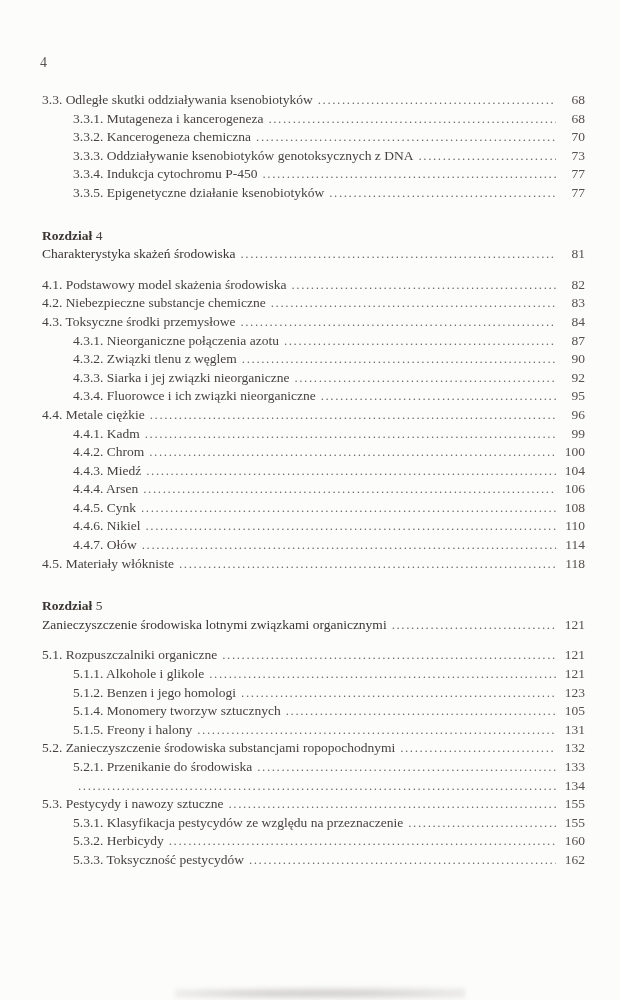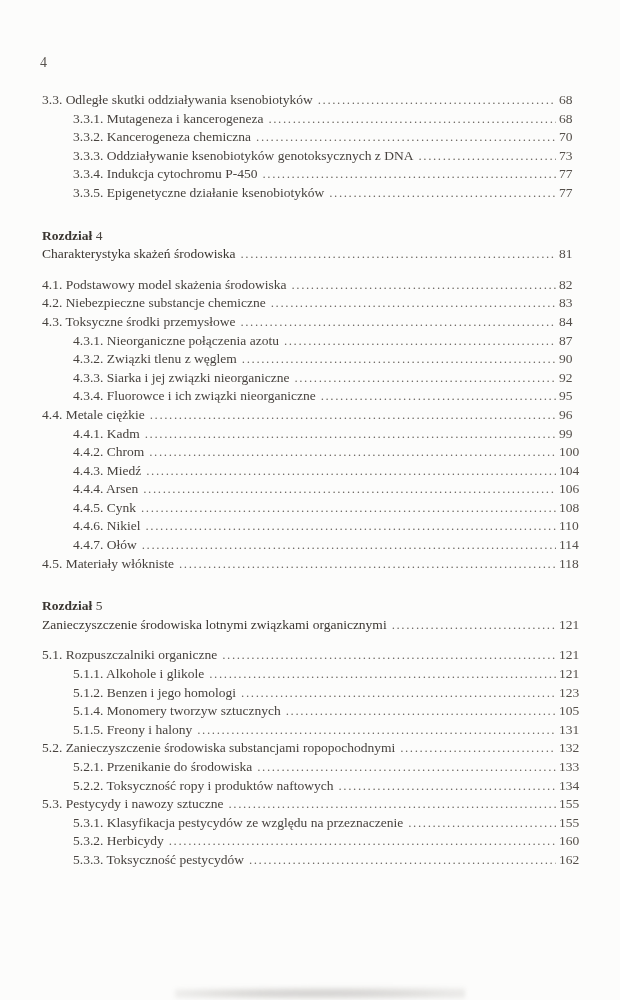--- a/index.html
+++ b/index.html
@@ -47,20 +47,21 @@
   }
   .dots::after {
     content: "......................................................................................................................................................................";
     color: #6f6a64;
     font-size: 13px;
     letter-spacing: 1.6px;
   }
   .pg {
     flex: 0 0 auto;
     min-width: 26px;
+    text-align: right;
     color: #55504b;
   }
   .chapter-head {
     margin-top: 24px;
   }
   .chapter-label-line {
     height: 18.6px;
     font-weight: 700;
     color: #3b3631;
   }
@@ -255,21 +256,20 @@
         <span class="entry-label">5.2. Zanieczyszczenie środowiska substancjami ropopochodnymi</span>
         <span class="dots"></span>
         <span class="pg">132</span>
       </div>
       <div class="toc-row level2">
         <span class="entry-label">5.2.1. Przenikanie do środowiska</span>
         <span class="dots"></span>
         <span class="pg">133</span>
       </div>
       <div class="toc-row level2">
-        <span class="entry-label">5.2.2. Toksyczność ropy i produktów naftowych</span>
         <span class="dots"></span>
         <span class="pg">134</span>
       </div>
       <div class="toc-row level1">
         <span class="entry-label">5.3. Pestycydy i nawozy sztuczne</span>
         <span class="dots"></span>
         <span class="pg">155</span>
       </div>
       <div class="toc-row level2">
         <span class="entry-label">5.3.1. Klasyfikacja pestycydów ze względu na przeznaczenie</span>

